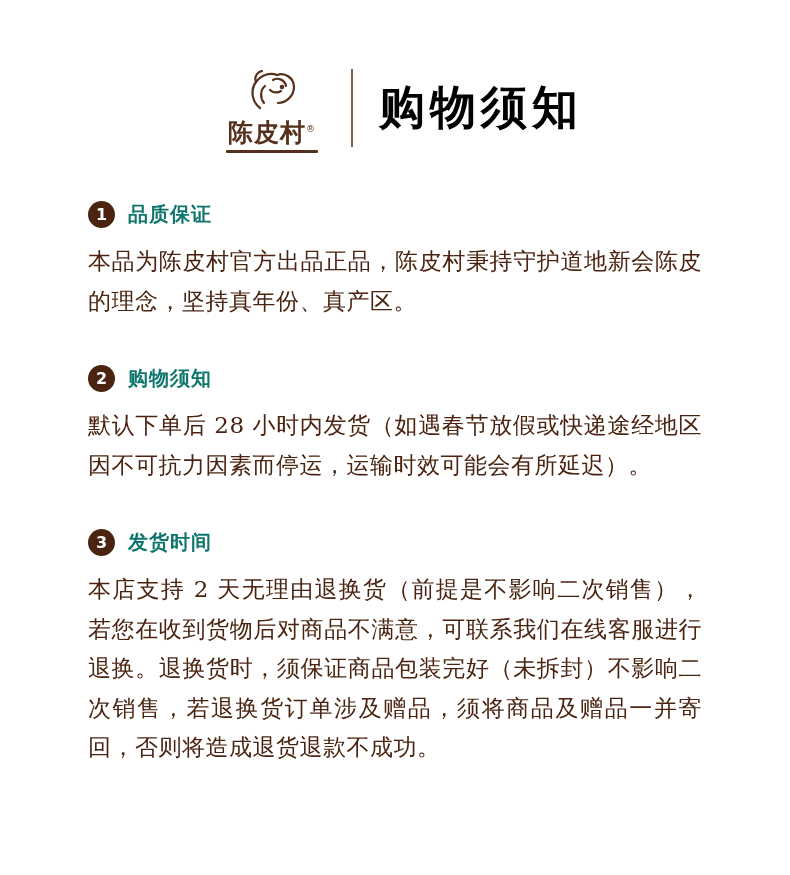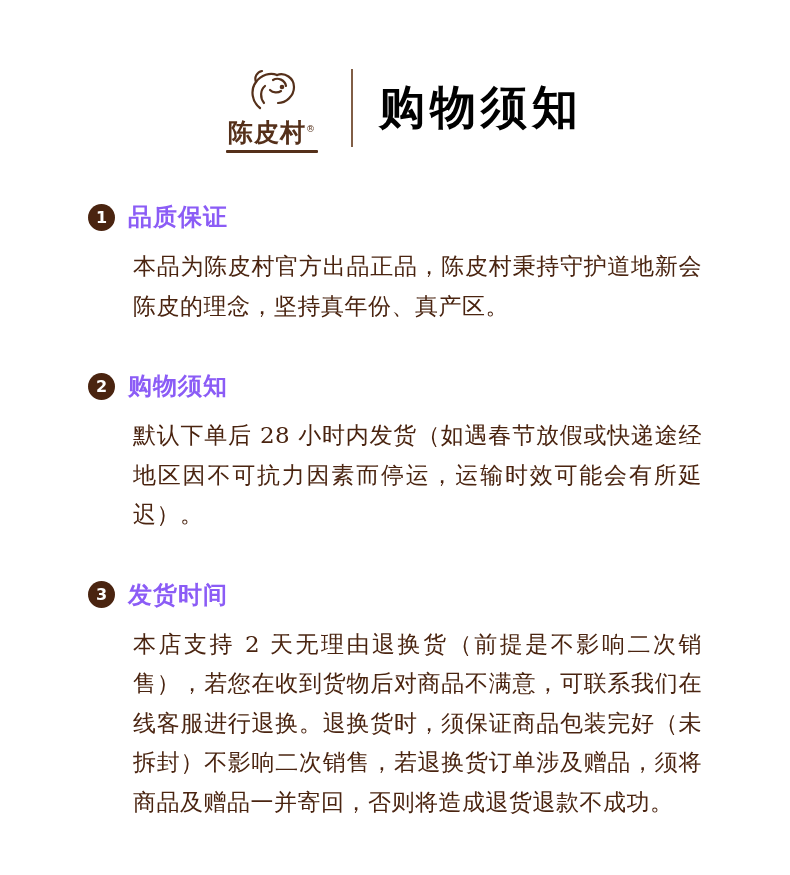--- a/index.html
+++ b/index.html
@@ -117,34 +117,33 @@
     font-weight: bold;
     display: flex;
     align-items: center;
     justify-content: center;
     flex: 0 0 auto;
     margin-right: 13px;
   }
 
   .section-title {
     font-family: "DejaVu Serif", serif;
-    font-size: 24px;
-    font-weight: bold;
-    color: #8b5cf6;
+    font-size: 20px;
+    font-weight: bold;
+    color: #0f766e;
     letter-spacing: 1px;
   }
 
   .section-body {
     font-family: "DejaVu Serif", serif;
     font-size: 23px;
     line-height: 1.72;
     color: #4a2410;
     letter-spacing: 0.5px;
     text-align: justify;
-    margin-left: 45px;
   }
 
   .sec-2 { margin-top: 44px; }
   .sec-3 { margin-top: 44px; }
 </style>
 </head>
 <body>
 
 <div class="page">
 

